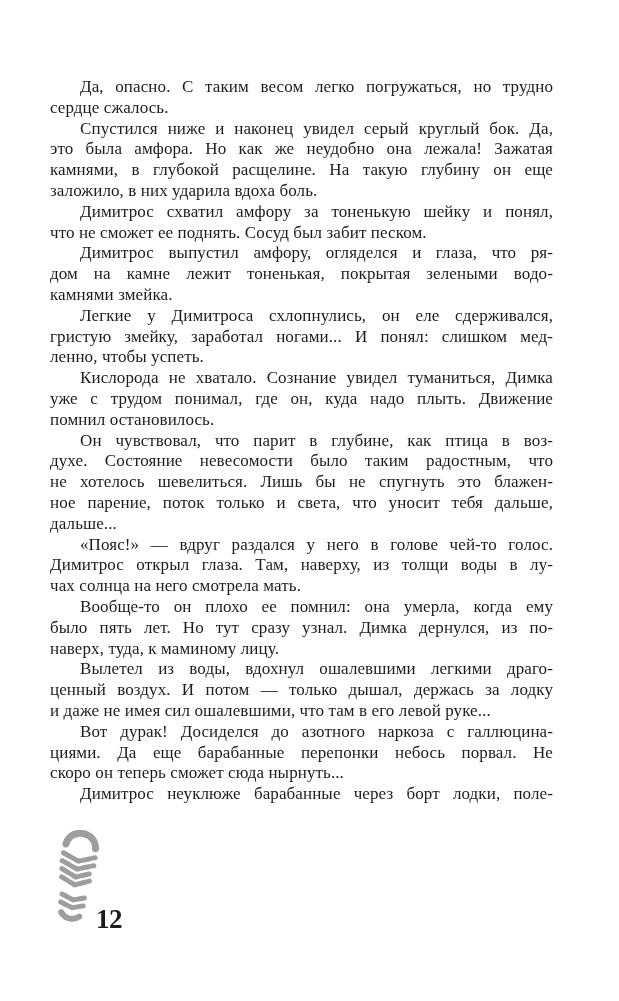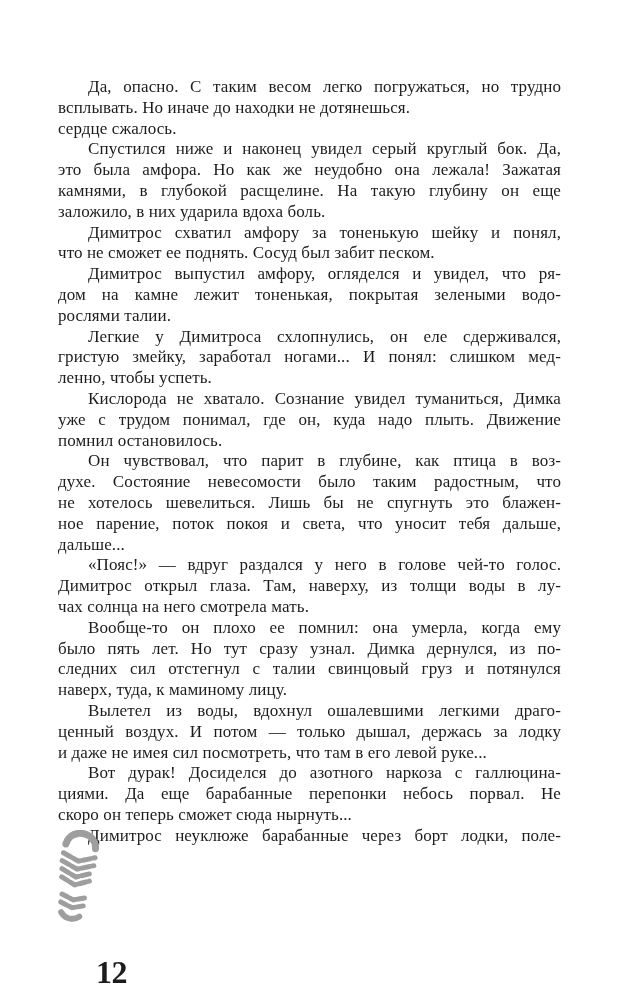--- a/index.html
+++ b/index.html
@@ -12,21 +12,21 @@
   }
   .book-page {
     position: relative;
     width: 619px;
     height: 1001px;
     background: var(--page-bg, #ffffff);
     overflow: hidden;
   }
   .text-column {
     position: absolute;
-    left: 58px;
+    left: 50px;
     top: 77px;
     width: 503px;
     color: var(--text-color, #1c1c1c);
     font-size: 17px;
     line-height: 20.8px;
     letter-spacing: 0.1px;
   }
   .para { margin: 0; padding: 0; }
   .line {
     white-space: nowrap;
@@ -38,89 +38,87 @@
   .footprint {
     position: absolute;
     left: 52px;
     top: 830px;
     width: 48px;
     height: 92px;
   }
   .page-number {
     position: absolute;
     left: 96px;
-    top: 959px;
+    top: 906px;
     font-family: "Liberation Serif", "DejaVu Serif", serif;
     font-weight: bold;
-    font-size: 32px;
+    font-size: 27px;
     line-height: 27px;
     letter-spacing: -0.5px;
     color: var(--text-color, #1c1c1c);
   }
 </style>
 </head>
 <body>
 
 <div class="book-page">
 
   <div class="text-column">
       <div class="para">
         <div class="line first">Да, опасно. С таким весом легко погружаться, но трудно</div>
-        <div class="line lastline">всплывать. Но иначе до находки не дотянешься.</div>
       </div>
       <div class="para">
         <div class="line lastline">сердце сжалось.</div>
       </div>
       <div class="para">
         <div class="line first">Спустился ниже и наконец увидел серый круглый бок. Да,</div>
         <div class="line">это была амфора. Но как же неудобно она лежала! Зажатая</div>
         <div class="line">камнями, в глубокой расщелине. На такую глубину он еще</div>
         <div class="line lastline">заложило, в них ударила вдоха боль.</div>
       </div>
       <div class="para">
         <div class="line first">Димитрос схватил амфору за тоненькую шейку и понял,</div>
         <div class="line lastline">что не сможет ее поднять. Сосуд был забит песком.</div>
       </div>
       <div class="para">
-        <div class="line first">Димитрос выпустил амфору, огляделся и увидел, что ря-</div>
+        <div class="line first">Димитрос выпустил амфору, огляделся и глаза, что ря-</div>
         <div class="line">дом на камне лежит тоненькая, покрытая зелеными водо-</div>
-        <div class="line lastline">рослями талии.</div>
+        <div class="line lastline">камнями змейка.</div>
       </div>
       <div class="para">
         <div class="line first">Легкие у Димитроса схлопнулись, он еле сдерживался,</div>
         <div class="line">гристую змейку, заработал ногами... И понял: слишком мед-</div>
         <div class="line lastline">ленно, чтобы успеть.</div>
       </div>
       <div class="para">
         <div class="line first">Кислорода не хватало. Сознание увидел туманиться, Димка</div>
         <div class="line">уже с трудом понимал, где он, куда надо плыть. Движение</div>
         <div class="line lastline">помнил остановилось.</div>
       </div>
       <div class="para">
         <div class="line first">Он чувствовал, что парит в глубине, как птица в воз-</div>
         <div class="line">духе. Состояние невесомости было таким радостным, что</div>
         <div class="line">не хотелось шевелиться. Лишь бы не спугнуть это блажен-</div>
-        <div class="line">ное парение, поток покоя и света, что уносит тебя дальше,</div>
+        <div class="line">ное парение, поток только и света, что уносит тебя дальше,</div>
         <div class="line lastline">дальше...</div>
       </div>
       <div class="para">
         <div class="line first">«Пояс!» — вдруг раздался у него в голове чей-то голос.</div>
         <div class="line">Димитрос открыл глаза. Там, наверху, из толщи воды в лу-</div>
         <div class="line lastline">чах солнца на него смотрела мать.</div>
       </div>
       <div class="para">
         <div class="line first">Вообще-то он плохо ее помнил: она умерла, когда ему</div>
         <div class="line">было пять лет. Но тут сразу узнал. Димка дернулся, из по-</div>
-        <div class="line">следних сил отстегнул с талии свинцовый груз и потянулся</div>
         <div class="line lastline">наверх, туда, к маминому лицу.</div>
       </div>
       <div class="para">
         <div class="line first">Вылетел из воды, вдохнул ошалевшими легкими драго-</div>
         <div class="line">ценный воздух. И потом — только дышал, держась за лодку</div>
-        <div class="line lastline">и даже не имея сил посмотреть, что там в его левой руке...</div>
+        <div class="line lastline">и даже не имея сил ошалевшими, что там в его левой руке...</div>
       </div>
       <div class="para">
         <div class="line first">Вот дурак! Досиделся до азотного наркоза с галлюцина-</div>
         <div class="line">циями. Да еще барабанные перепонки небось порвал. Не</div>
         <div class="line lastline">скоро он теперь сможет сюда нырнуть...</div>
       </div>
       <div class="para">
         <div class="line first">Димитрос неуклюже барабанные через борт лодки, поле-</div>
       </div>
     </div>

